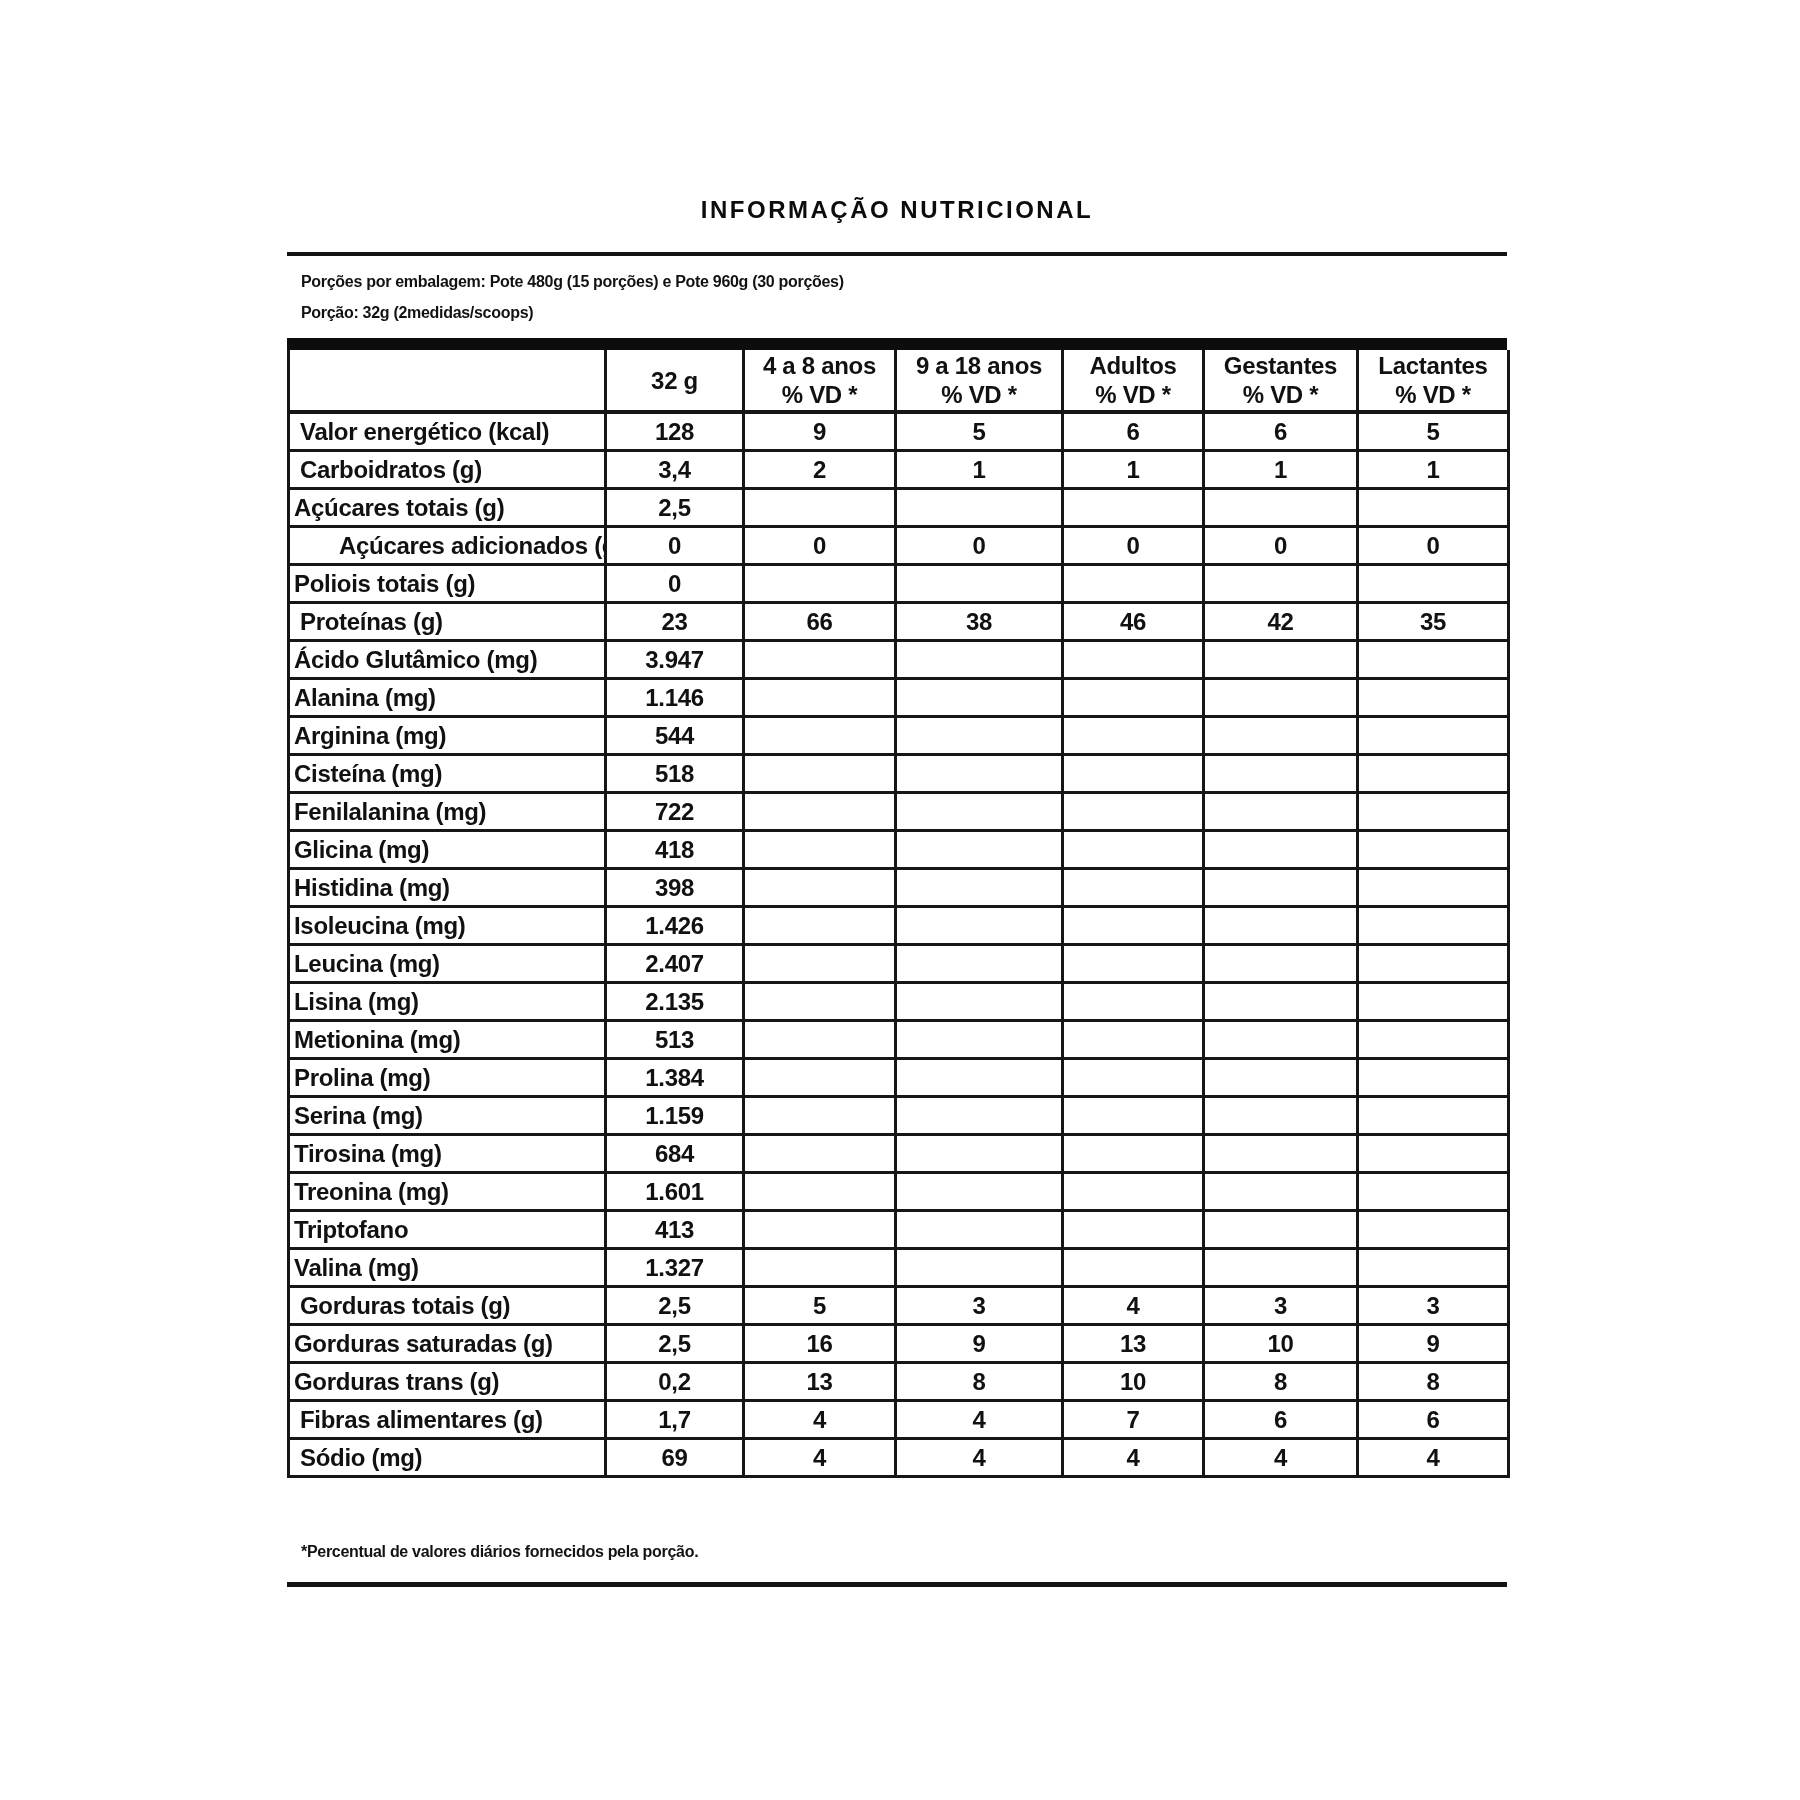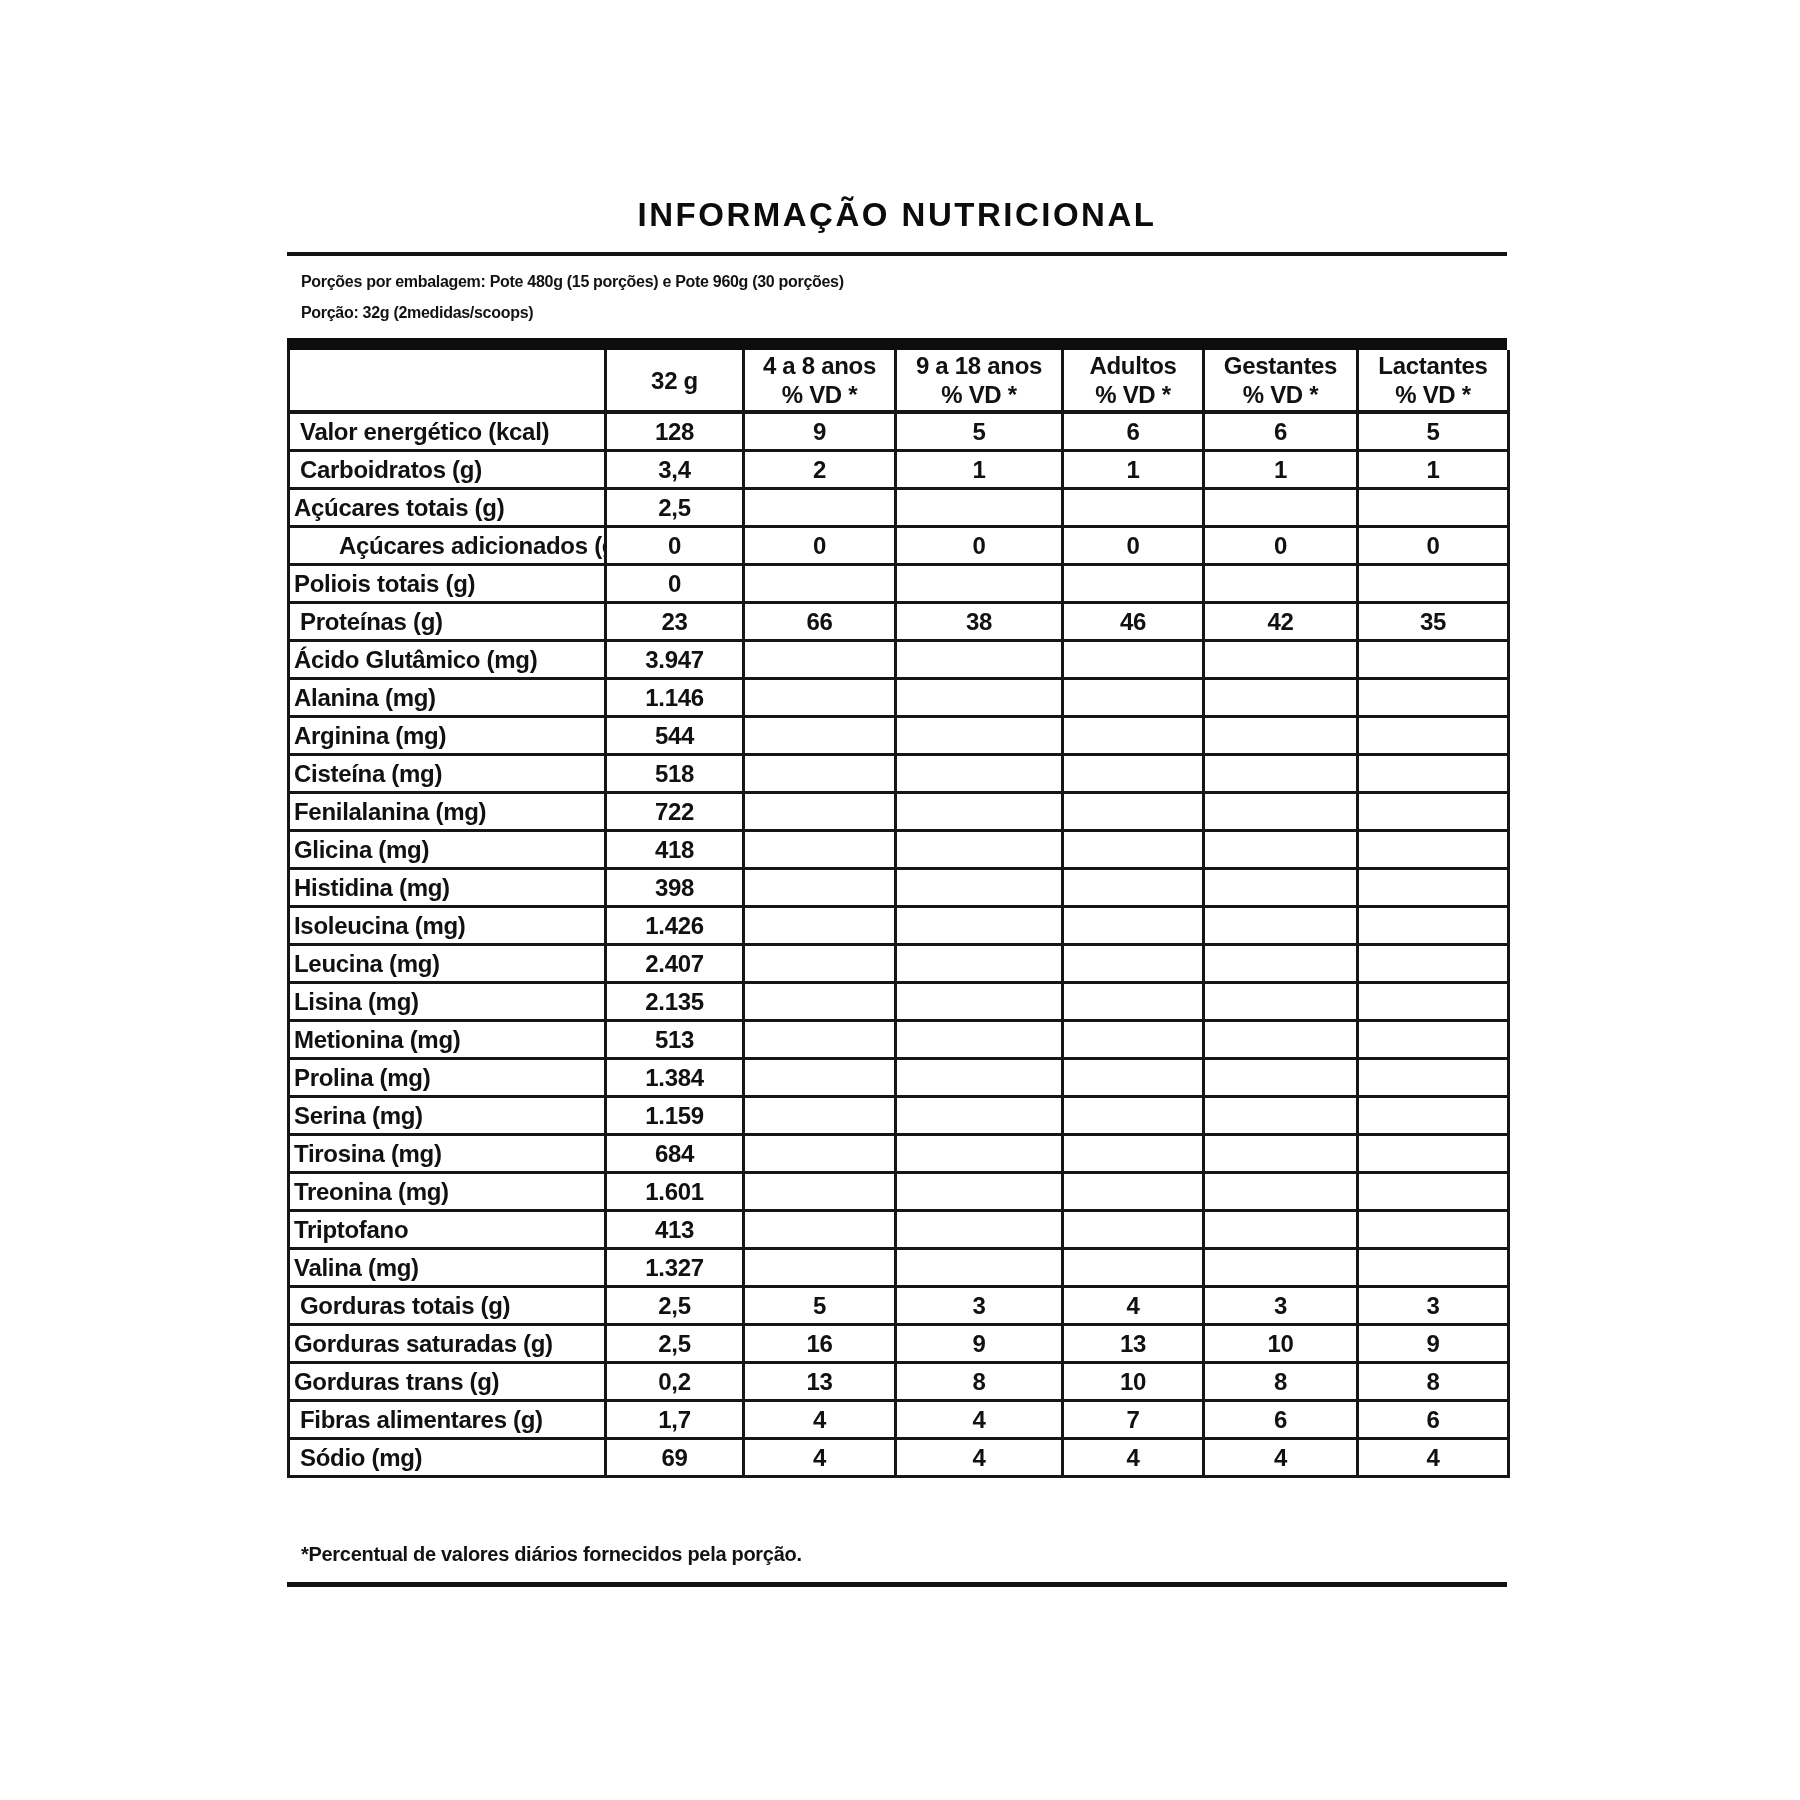--- a/index.html
+++ b/index.html
@@ -18,21 +18,21 @@
   }
   .sheet {
     position: absolute;
     left: 287px; top: 0;
     width: 1220px; height: 1800px;
   }
   .title {
     position: absolute;
     top: 196px; left: 0; right: 0;
     text-align: center;
-    font-size: 33px;
+    font-size: 24px;
     font-weight: 800;
     letter-spacing: 2.5px;
     color: #0c0c0c;
     white-space: nowrap;
   }
   .rule {
     position: absolute;
     left: 0; width: 1220px;
     background: #131313;
   }
@@ -86,21 +86,21 @@
     padding: 0;
   }
   td.lab { text-align: left; }
   td.lab.i0 { padding-left: 10px; }
   td.lab.i1 { padding-left: 4px; }
   td.lab.i2 { padding-left: 49px; }
   td.val { text-align: center; }
   .footnote {
     position: absolute;
     top: 1543px; left: 14px;
-    font-size: 20px;
+    font-size: 16px;
     font-weight: bold;
     letter-spacing: -0.3px;
     white-space: nowrap;
   }
 </style>
 </head>
 <body>
 
 <div class="canvas">
   <div class="sheet">

